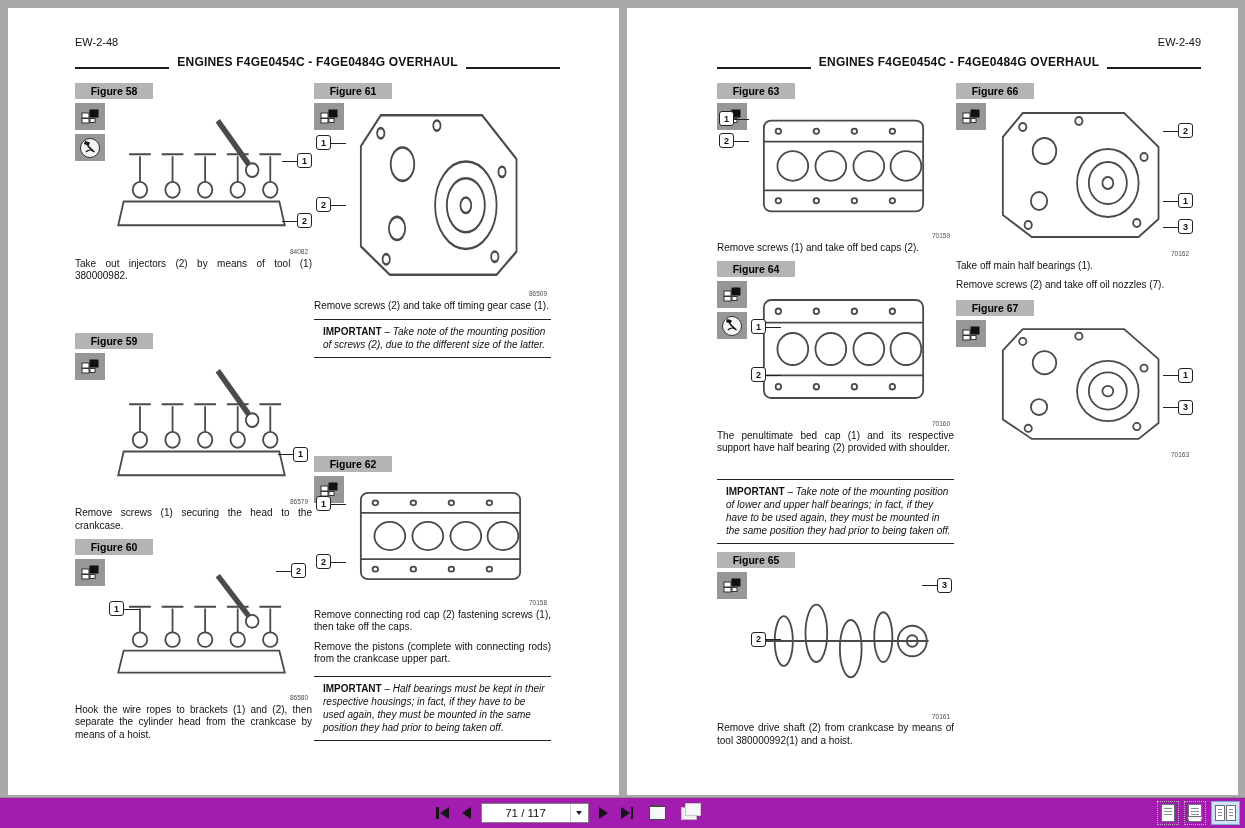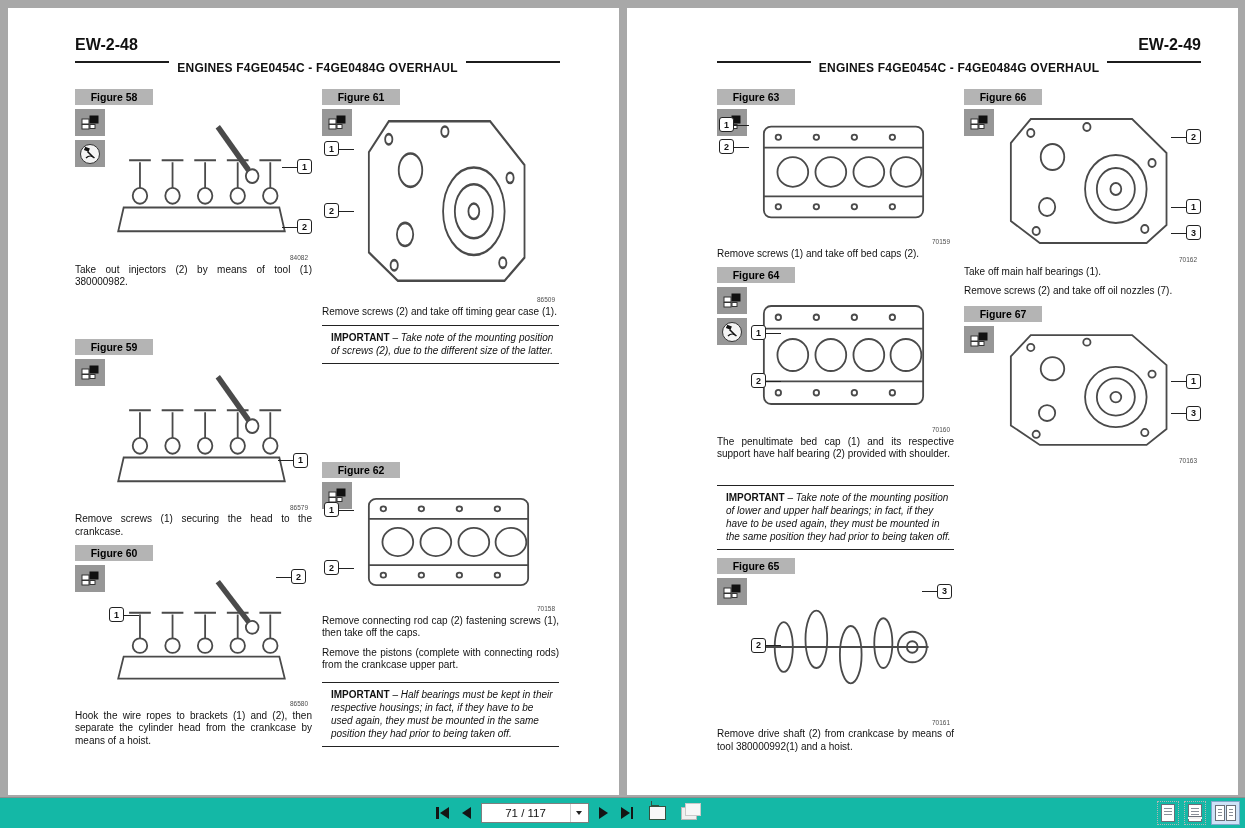--- a/index.html
+++ b/index.html
@@ -4,46 +4,46 @@
 <style>
   html,body{margin:0;padding:0;}
   body{
     width:1245px;height:828px;overflow:hidden;position:relative;
     background:#a8a8a8;font-family:"Liberation Sans",sans-serif;color:#111;
   }
   .pages{position:absolute;top:8px;left:8px;height:787px;display:flex;}
   .page{background:#ffffff;width:611px;height:787px;box-sizing:border-box;flex:none;}
   .page.left{margin-right:8px;padding:28px 59px 0 67px;}
   .page.right{padding:28px 37px 0 90px;}
-  .page-head{font-size:16px;font-weight:bold;}
+  .page-head{font-size:11px;font-weight:normal;}
   .page.right .page-head{text-align:right;}
-  .rule-title{display:flex;align-items:flex-start;margin-top:7px;}
+  .rule-title{display:flex;align-items:flex-end;margin-top:7px;}
   .rule-title .rule{flex:1;height:2px;background:#1c1c1c;}
   .rule-title .t{font-size:12px;font-weight:bold;padding:0 8px;white-space:nowrap;letter-spacing:.2px;}
-  .cols{display:flex;gap:10px;margin-top:14px;}
+  .cols{display:flex;gap:2px;margin-top:14px;}
   .page.right .cols{}
   .col{width:237px;flex:none;}
   .fig-label{width:78px;background:#b4b4b4;color:#000;font-size:10.5px;font-weight:bold;
     text-align:center;padding:2px 0;margin-bottom:2px;}
   .illo{position:relative;margin:2px 0;}
   .badges{position:absolute;left:0;top:2px;z-index:2;display:flex;flex-direction:column;gap:4px;}
   .badge{width:30px;height:27px;background:#979797;display:flex;align-items:center;justify-content:center;}
   .art{position:absolute;left:36px;right:20px;top:4px;bottom:4px;width:calc(100% - 56px);height:calc(100% - 8px);}
   .co{position:absolute;width:13px;height:13px;border:1.2px solid #222;border-radius:3px;background:#fff;
      font-size:9px;font-weight:bold;display:flex;align-items:center;justify-content:center;z-index:3;}
   .co::before{content:"";position:absolute;top:50%;height:1.1px;background:#222;width:16px;}
   .co.co-l::before{right:100%;}
   .co.co-r::before{left:100%;}
   .fig-ref{text-align:right;font-size:6.5px;color:#4d4d4d;margin:0 4px 2px 0;line-height:1;}
   .cap{font-size:10px;line-height:1.25;text-align:justify;margin:2px 0 7px 0;}
   .imp{border-top:1.5px solid #222;border-bottom:1.5px solid #222;padding:5px 2px 6px 9px;
      font-size:10px;line-height:1.3;font-style:italic;margin:6px 0 8px 0;}
   .imp .lbl{font-style:normal;font-weight:bold;}
   
-  .toolbar{position:absolute;left:0;right:0;bottom:0;height:30px;background:#14b8a6;
+  .toolbar{position:absolute;left:0;right:0;bottom:0;height:30px;background:#a21caf;
     border-top:1px solid #8e8e8e;}
   .nav{position:absolute;left:433px;top:0;height:30px;display:flex;align-items:center;gap:7px;}
   .nav-btn{border:none;background:transparent;padding:2px 3px;display:flex;align-items:center;gap:1px;cursor:default;}
   .tri-l{width:0;height:0;border-top:6px solid transparent;border-bottom:6px solid transparent;border-right:9px solid #151515;}
   .tri-r{width:0;height:0;border-top:6px solid transparent;border-bottom:6px solid transparent;border-left:9px solid #151515;}
   .bar{width:2.5px;height:12px;background:#151515;}
   .page-combo{display:flex;align-items:center;height:18px;border:1px solid #7f7f7f;background:#fff;width:106px;}
   .page-combo input{border:none;outline:none;width:84px;height:16px;font-size:11.5px;
     font-family:"Liberation Sans",sans-serif;text-align:center;background:#fff;color:#111;}
   .combo-btn{width:16px;height:100%;display:flex;align-items:center;justify-content:center;border-left:1px solid #d0d0d0;}

